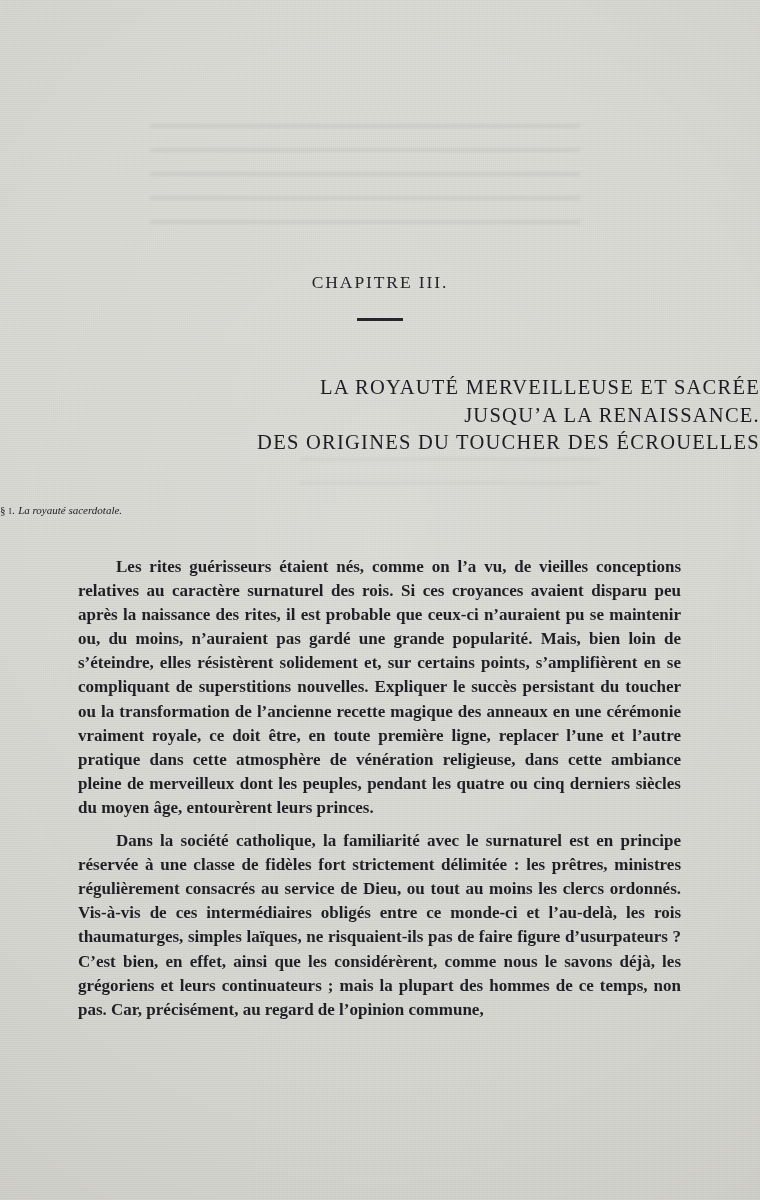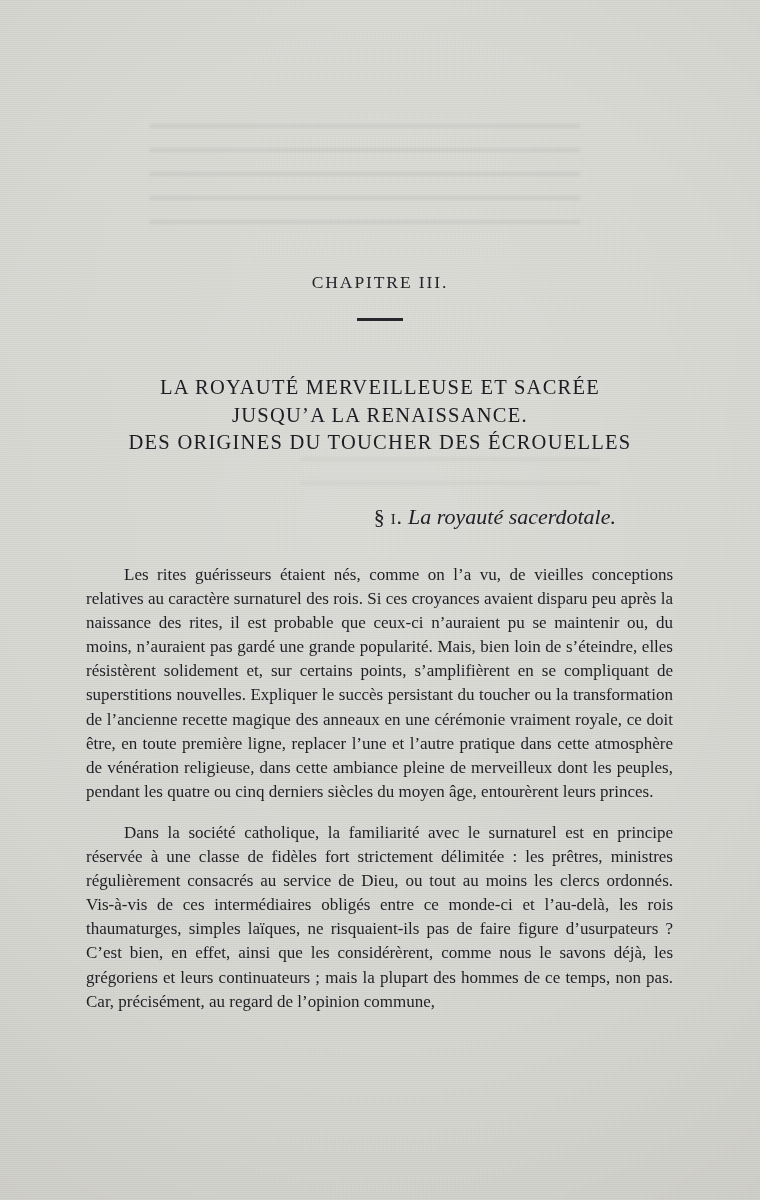--- a/index.html
+++ b/index.html
@@ -102,36 +102,36 @@
     height: 2.5px;
     background: #26272b;
   }
 
   
   .title {
     position: absolute;
     top: 374px;
     left: 0;
     width: 760px;
-    text-align: center;
+    text-align: right;
     font-size: 20.5px;
     line-height: 27.5px;
     letter-spacing: 1.25px;
     color: #1d1e23;
   }
   .title div { white-space: nowrap; }
 
   
   .section-head {
     position: absolute;
     top: 504px;
     left: 0;
     width: 616px;
-    text-align: right;
-    font-size: 22px;
+    text-align: left;
+    font-size: 11px;
     color: #212227;
   }
   .section-sign { letter-spacing: 0.5px; }
   .section-num {
     font-variant: small-caps;
     text-transform: lowercase;
     letter-spacing: 0.6px;
   }
   .section-title { font-style: italic; }
 
@@ -142,22 +142,23 @@
     left: 69px;
     width: 621px;
     font-size: 17px;
     line-height: 24.1px;
     text-align: justify;
     text-justify: inter-word;
     color: #1f2025;
     hyphens: none;
   }
   .body-col p {
-    margin: 17px;
+    margin: 9px;
     text-indent: 38px;
+    font-weight: bold;
   }
   .body-col p:last-child {
     
   }
 </style>
 </head>
 <body>
 
 <div class="paper"></div>
 <div class="bleed"></div>

